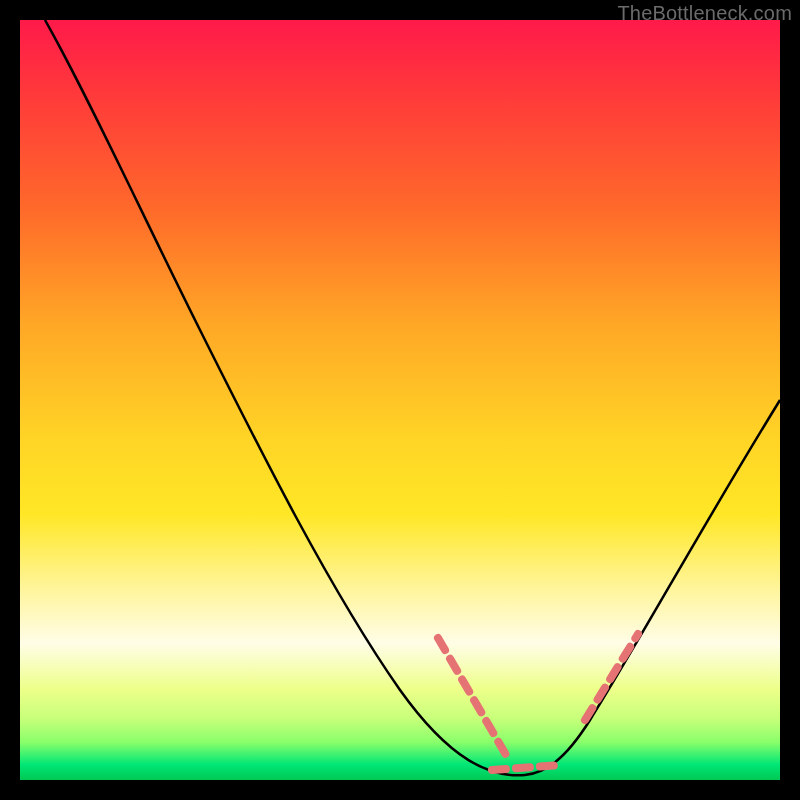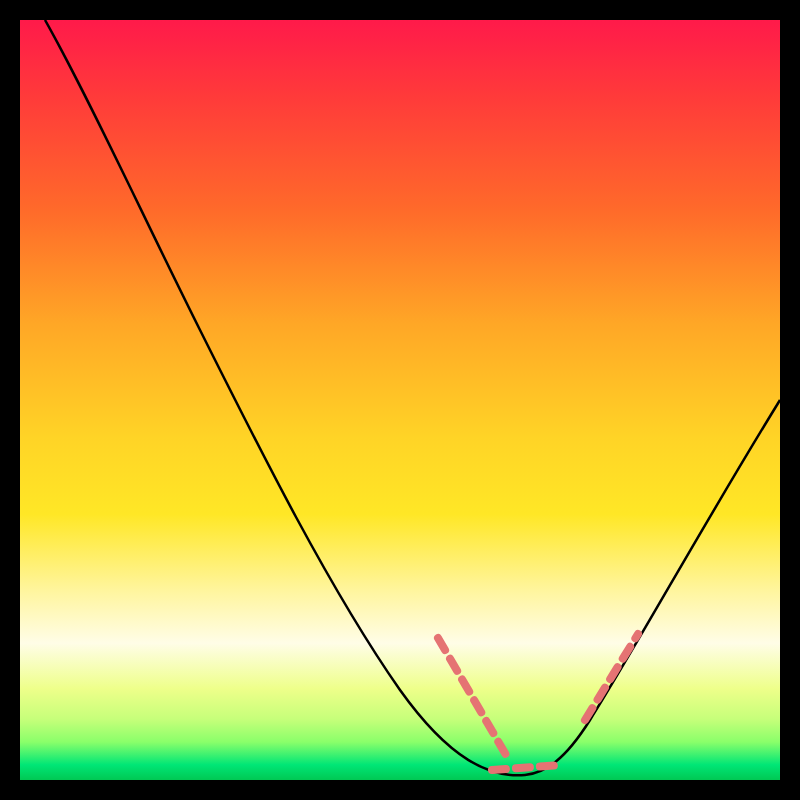--- a/index.html
+++ b/index.html
@@ -47,20 +47,21 @@
     font-weight: 400;
     color: #6b6b6b;
     letter-spacing: 0.2px;
     z-index: 10;
   }
 </style>
 </head>
 <body>
 
 <div class="container">
+  <div class="watermark">TheBottleneck.com</div>
   <div class="plot-area">
     <svg viewBox="0 0 760 760" preserveAspectRatio="none">
       <path d="M 25 0
                C 70 80, 120 190, 180 310
                C 240 430, 310 570, 380 670
                C 430 740, 470 758, 505 755
                C 525 753, 545 740, 570 700
                C 620 620, 680 510, 760 380" fill="none" stroke="#000" stroke-width="2.5"></path>
       <path d="M 418 618 L 486 735" fill="none" stroke="#e57373" stroke-width="8" stroke-linecap="round" stroke-dasharray="14 10"></path>
       <path d="M 472 750 L 540 745" fill="none" stroke="#e57373" stroke-width="8" stroke-linecap="round" stroke-dasharray="14 10"></path>

